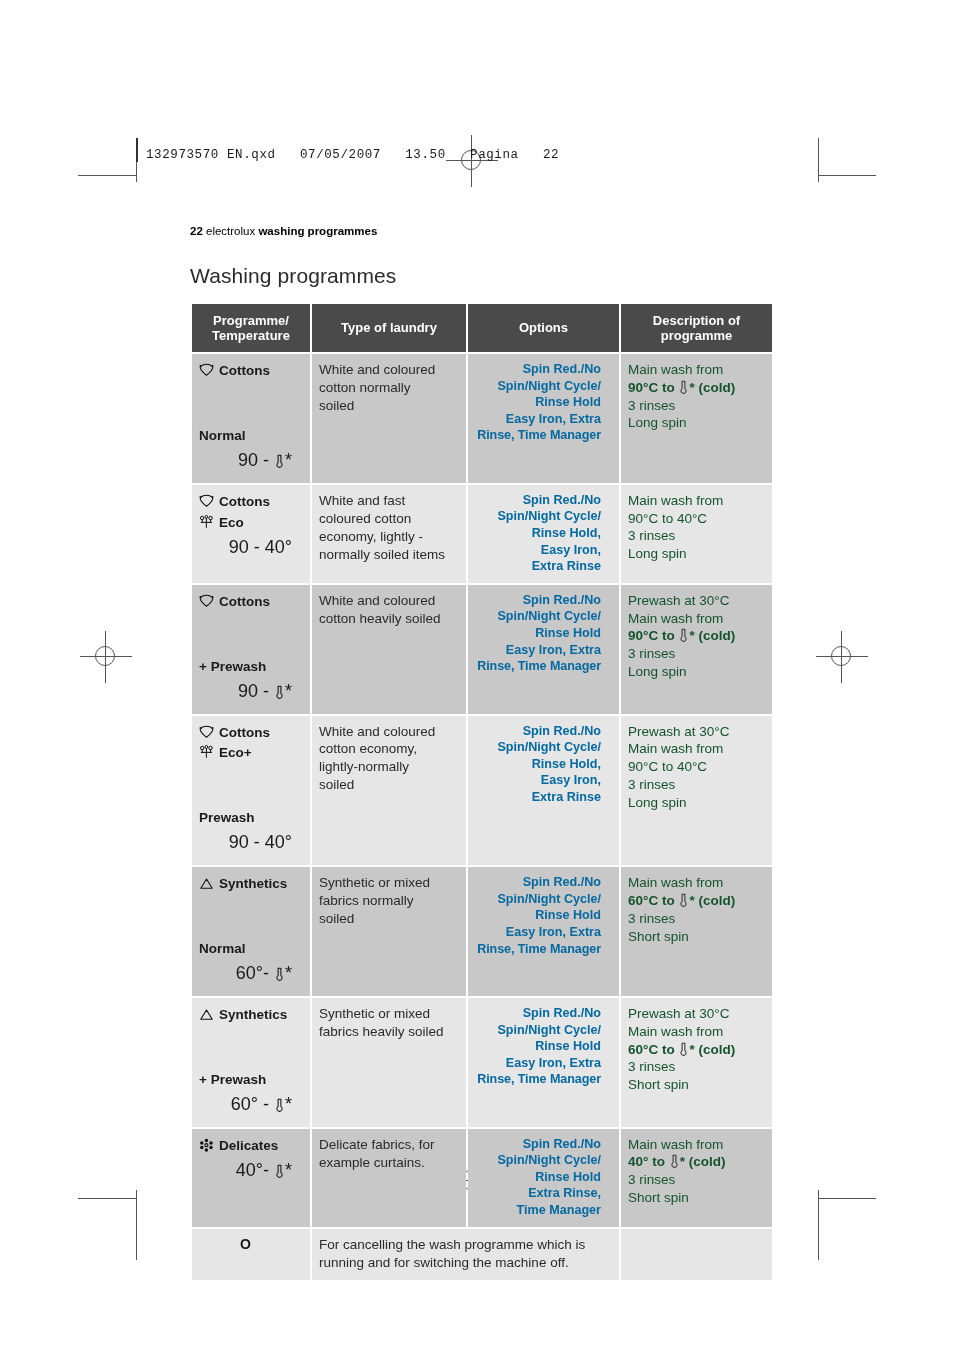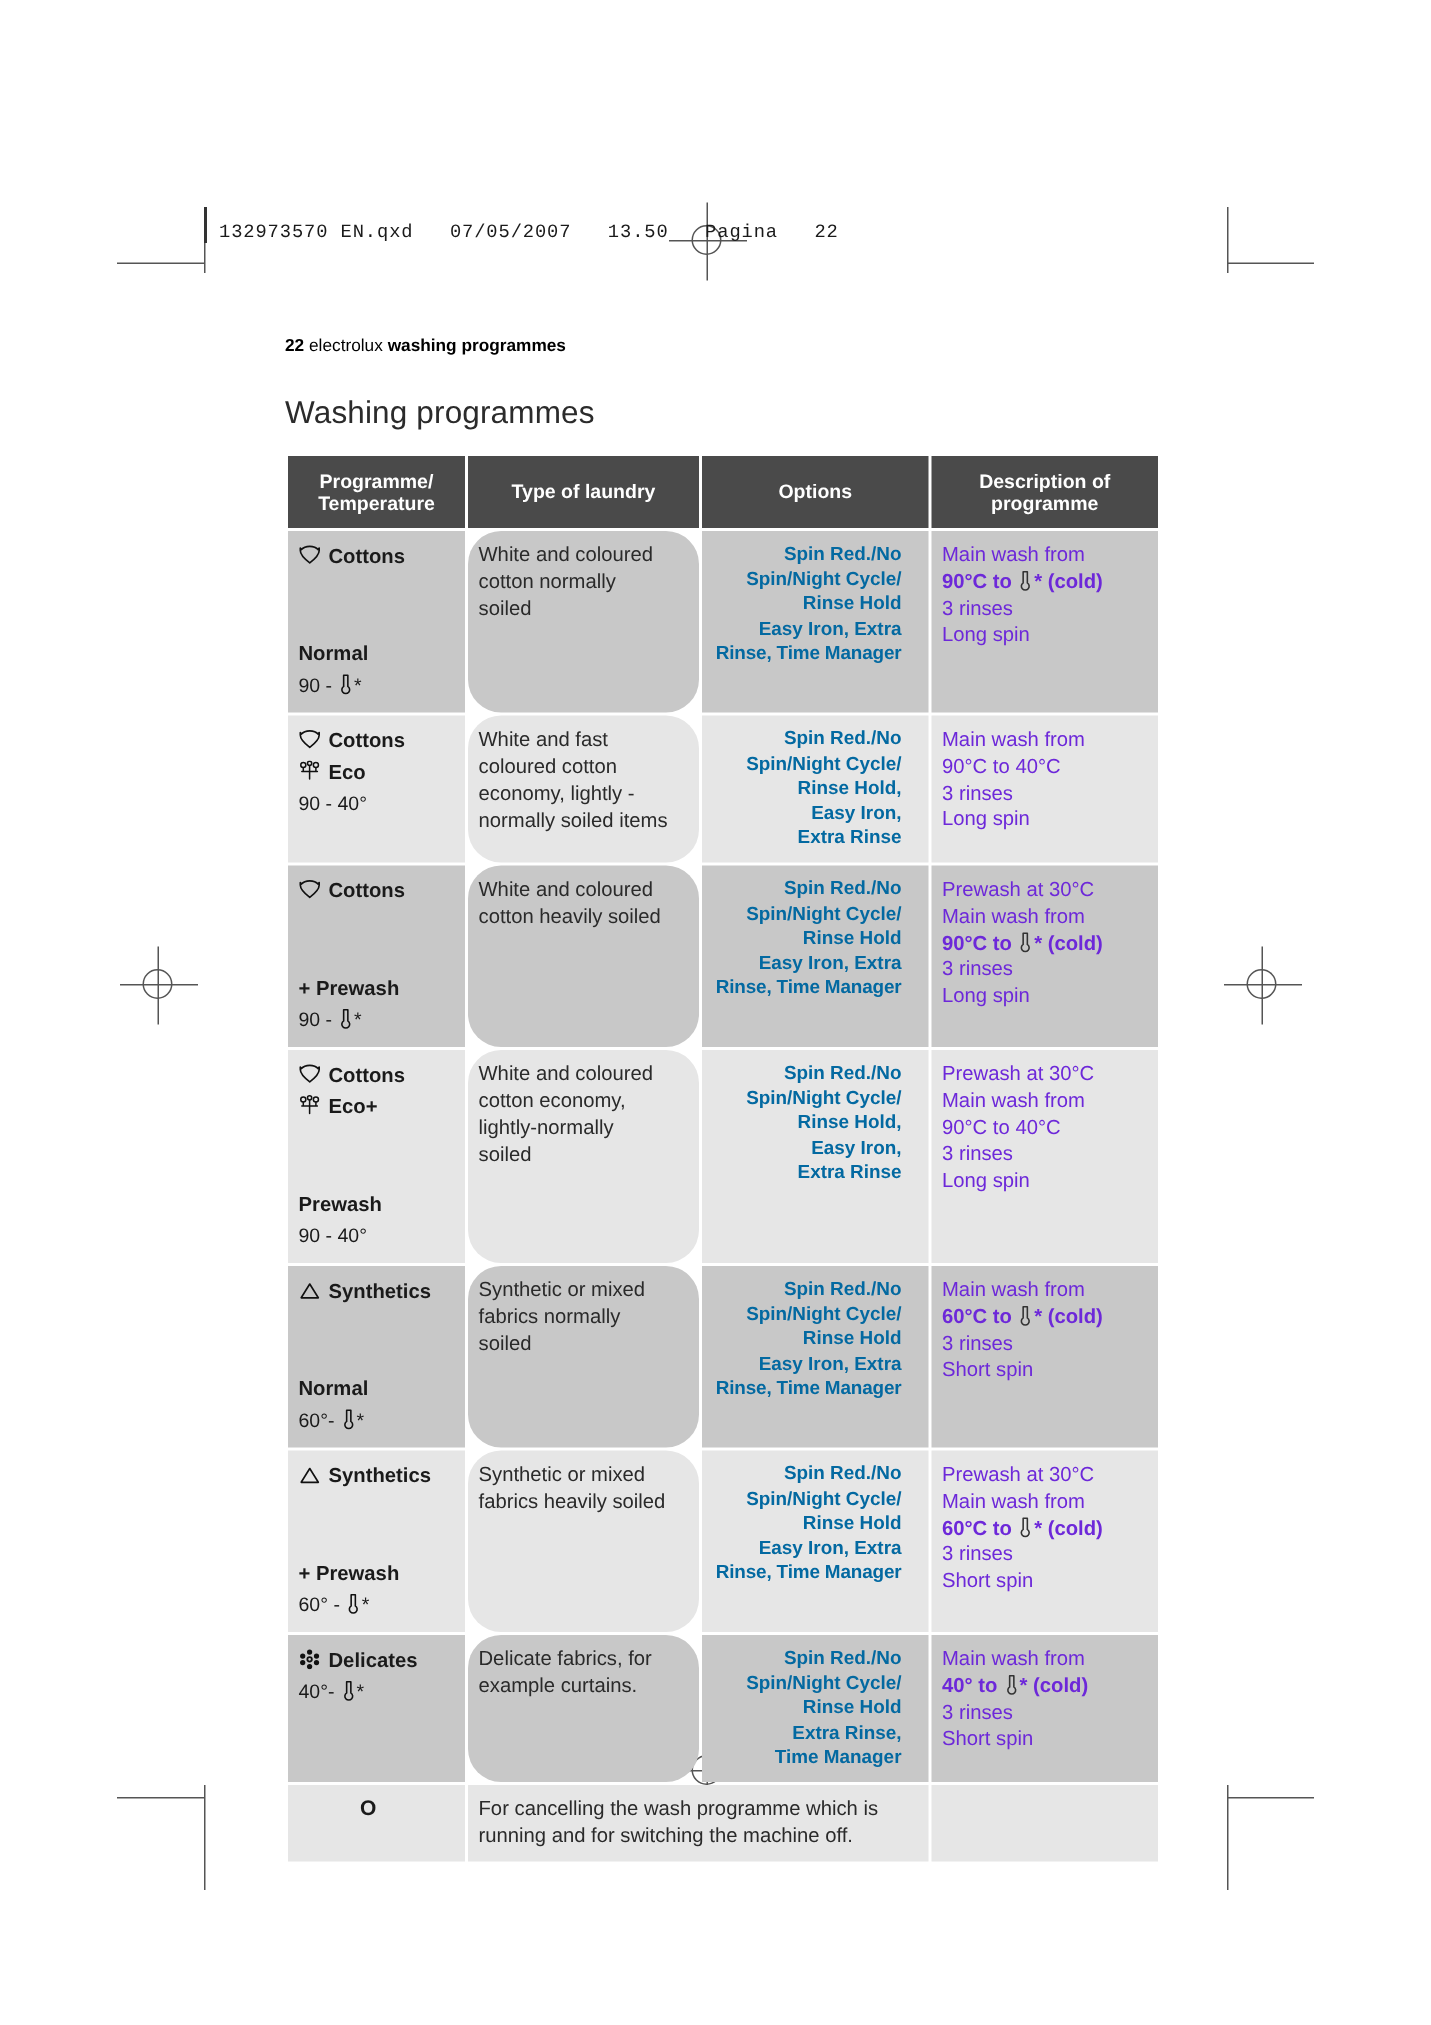--- a/index.html
+++ b/index.html
@@ -134,51 +134,51 @@
     font-size: 13.5px;
     white-space: nowrap;
   }
   td.col-prog .pline {
     font-weight: bold;
     font-size: 13.5px;
     margin-top: 44px;
   }
   td.col-prog .ptemp {
     font-weight: normal;
-    font-size: 13px;
+    font-size: 18px;
     white-space: nowrap;
+    text-align: right;
   }
 
   td.col-type {
     font-size: 13.5px;
     line-height: 1.33;
     color: #2a2a2a;
     vertical-align: middle;
-    border-radius: 22px;
   }
 
   td.col-opts {
     font-size: 12.6px;
     font-weight: bold;
     line-height: 1.32;
     text-align: right;
     color: #0369a1;
     vertical-align: middle;
     padding-left: 2px;
     padding-right: 2px;
   }
   td.col-opts .overflow-line {
     white-space: nowrap;
     letter-spacing: -0.1px;
   }
 
   td.col-desc {
     font-size: 13.5px;
     line-height: 1.32;
-    color: #6d28d9;
+    color: #14532d;
     padding-left: 6px;
   }
 
   td.col-off-sym {
     text-align: center;
     vertical-align: middle;
     font-weight: bold;
     font-size: 14px;
   }
   td.col-off-text {

